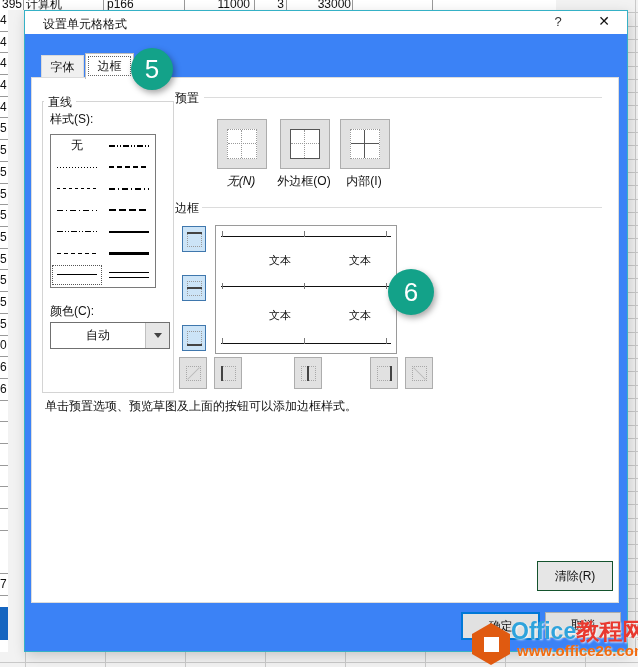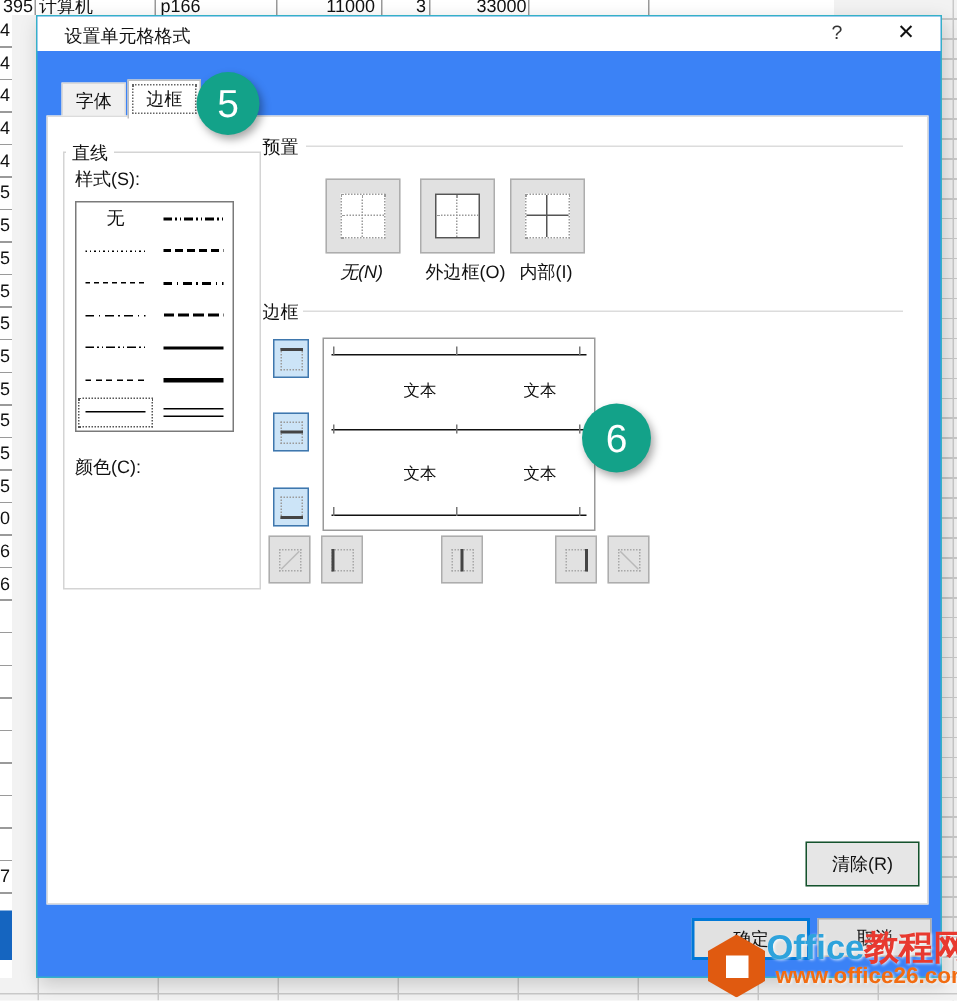--- a/index.html
+++ b/index.html
@@ -85,21 +85,21 @@
               display:flex;align-items:center;justify-content:center;}
   .pb1{left:185px;} .pb2{left:248px;} .pb3{left:308px;}
   .pgrid{width:28px;height:28px;position:relative;background:#fff;}
   .pgrid.dot-outer{border:1px dotted #9a9a9a;}
   .pgrid.solid-outer{border:1px solid #555;}
   .pgrid::before{content:"";position:absolute;left:13px;top:0;bottom:0;border-left:1px dotted #9a9a9a;}
   .pgrid::after{content:"";position:absolute;top:13px;left:0;right:0;border-top:1px dotted #9a9a9a;}
   .pgrid.solid-cross::before{border-left:1px solid #555;}
   .pgrid.solid-cross::after{border-top:1px solid #555;}
   .preset-caption{position:absolute;top:95px;width:66px;text-align:center;font-size:12px;}
-  .pc1{left:176px;font-style:italic;} .pc2{left:239px;text-align:right;} .pc3{left:299px;}
+  .pc1{left:176px;font-style:italic;} .pc2{left:239px;} .pc3{left:299px;}
 
   
   .border-label{position:absolute;left:143px;top:122px;font-size:12px;}
   .etch2{position:absolute;left:170px;top:129px;width:400px;height:1px;background:#dcdcdc;}
   .toggle{position:absolute;left:150px;width:22px;height:24px;background:#cce4f7;border:1px solid #3f77ad;
           display:flex;align-items:center;justify-content:center;}
   .tg1{top:148px;} .tg2{top:197px;} .tg3{top:247px;}
   .ticon{width:13px;height:13px;border:1px dotted #9a9a9a;position:relative;}
   .ticon.t-top::before{content:"";position:absolute;left:-1px;right:-1px;top:-1px;border-top:2px solid #444;}
   .ticon.t-mid::before{content:"";position:absolute;left:-1px;right:-1px;top:5px;border-top:2px solid #444;}
@@ -288,20 +288,26 @@
         <div class="ls-cell selected">
             <div class="ln p-solid-thin"></div>
           </div>
         <div class="ls-cell">
             <div class="ln p-double"></div>
           </div>
       </div>
     </div>
 
     <span class="color-label">颜色(C):</span>
+    <div class="dropdown">
+      <span class="dd-value">自动</span>
+      <div class="dd-btn">
+        <div class="caret"></div>
+      </div>
+    </div>
 
     <span class="presets-label">预置</span>
     <div class="etch1"></div>
     <div class="preset-btn pb1">
       <div class="pgrid dot-outer"></div>
     </div>
     <div class="preset-btn pb2">
       <div class="pgrid solid-outer"></div>
     </div>
     <div class="preset-btn pb3">
@@ -352,20 +358,21 @@
     <div class="bbtn bb3">
       <div class="bicon vmid"></div>
     </div>
     <div class="bbtn bb4">
       <div class="bicon right-edge"></div>
     </div>
     <div class="bbtn bb5">
       <div class="bicon diag-down"></div>
     </div>
 
+    <div class="hint">单击预置选项、预览草图及上面的按钮可以添加边框样式。</div>
 
     <div class="clear-btn">清除(R)</div>
   </div>
 
   <div class="ok-btn">确定</div>
   <div class="cancel-btn">取消</div>
 </div>
 
 <div class="badge badge5">5</div>
 <div class="badge badge6">6</div>

